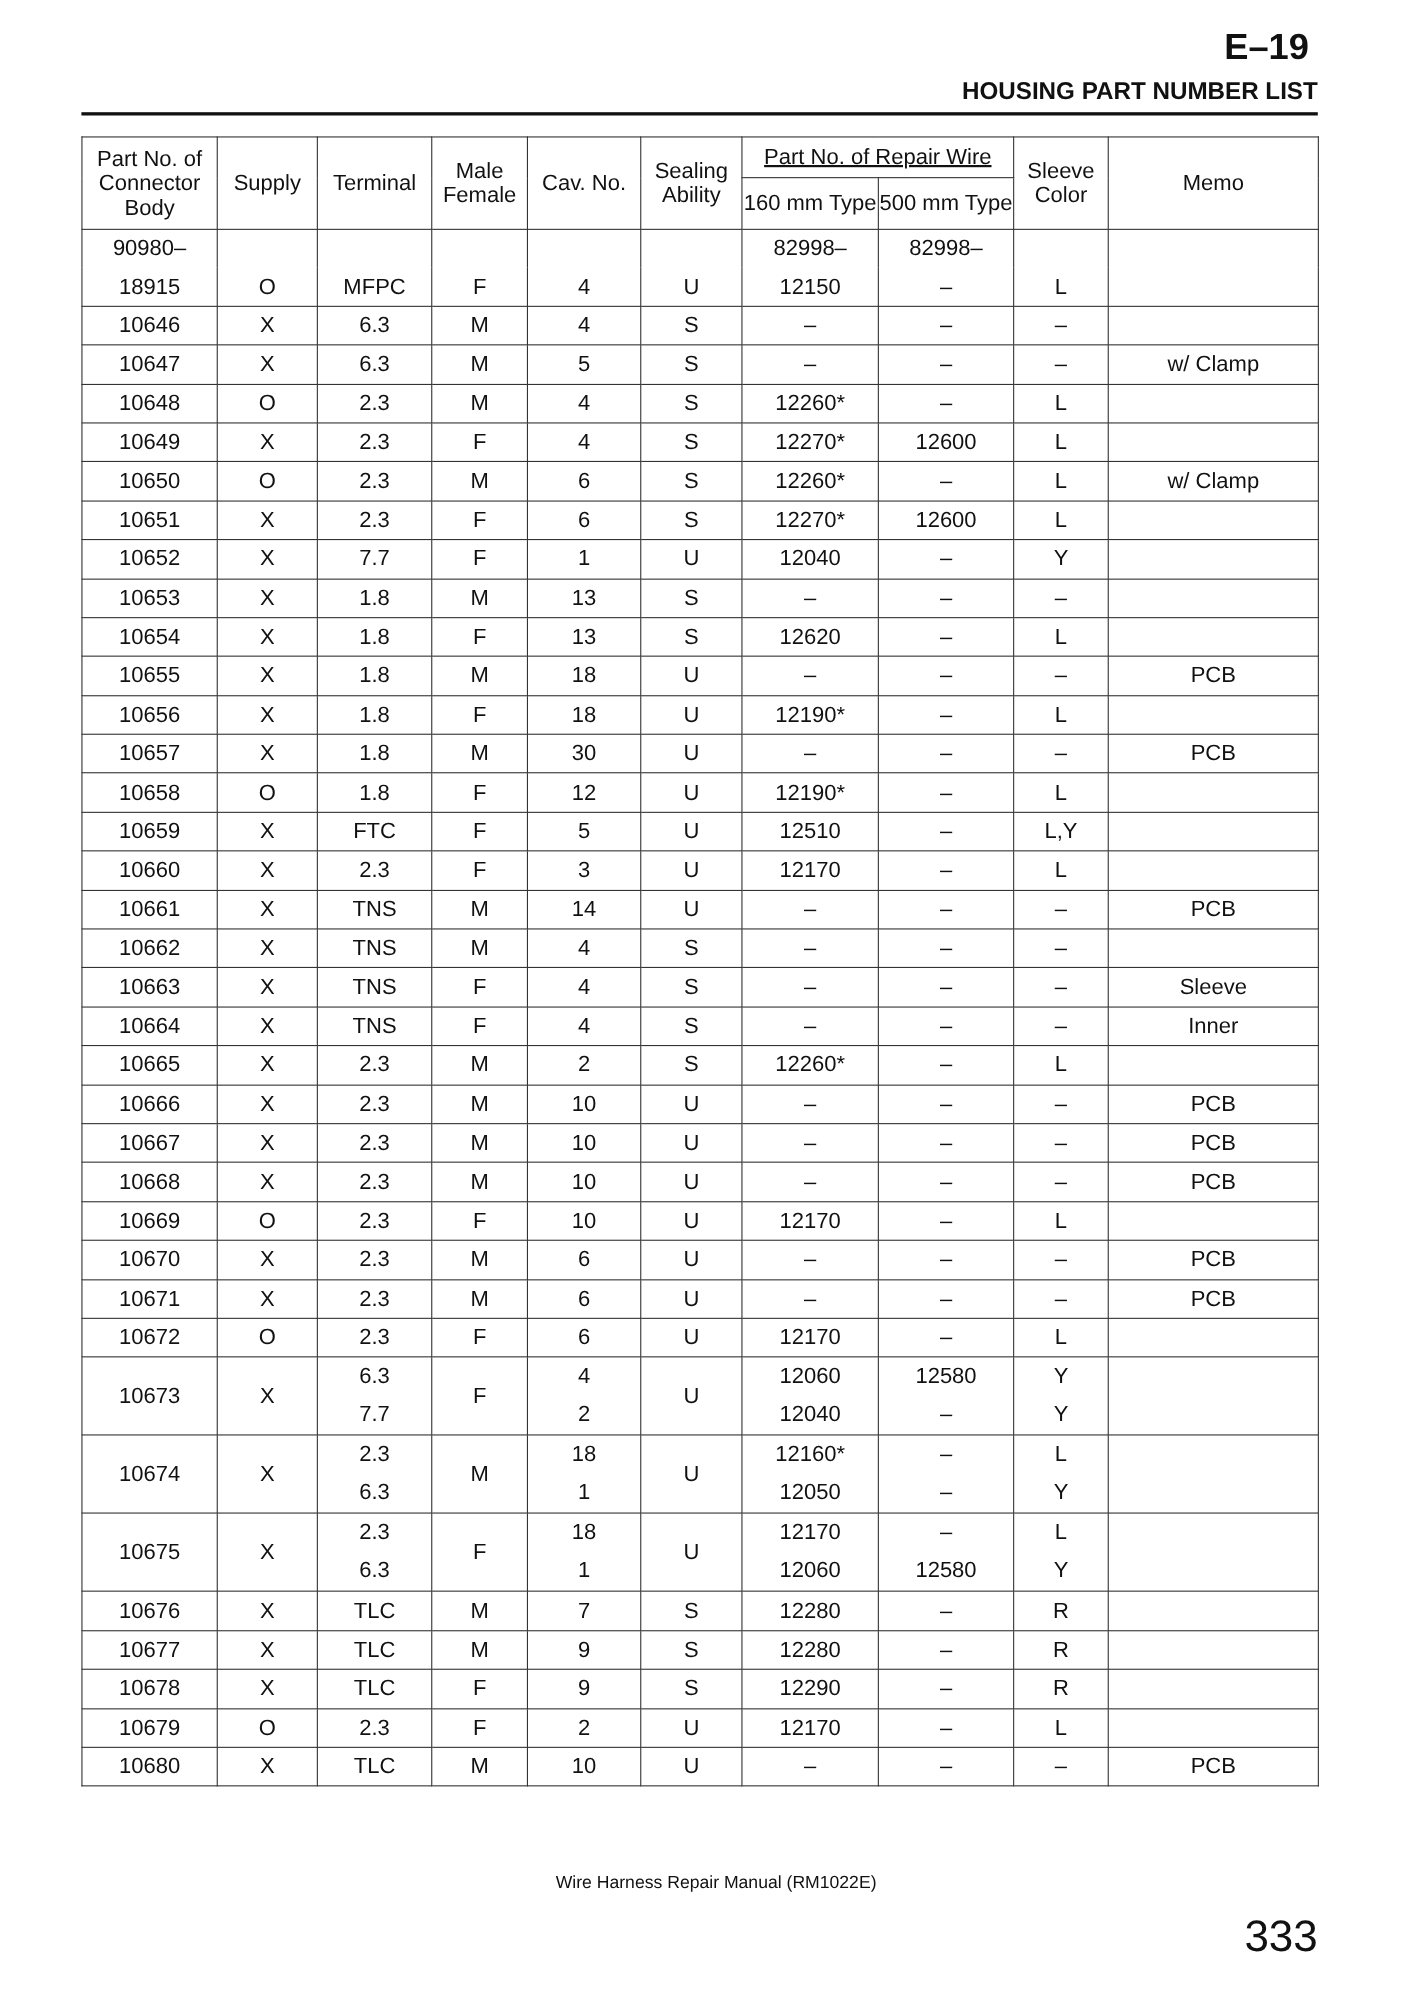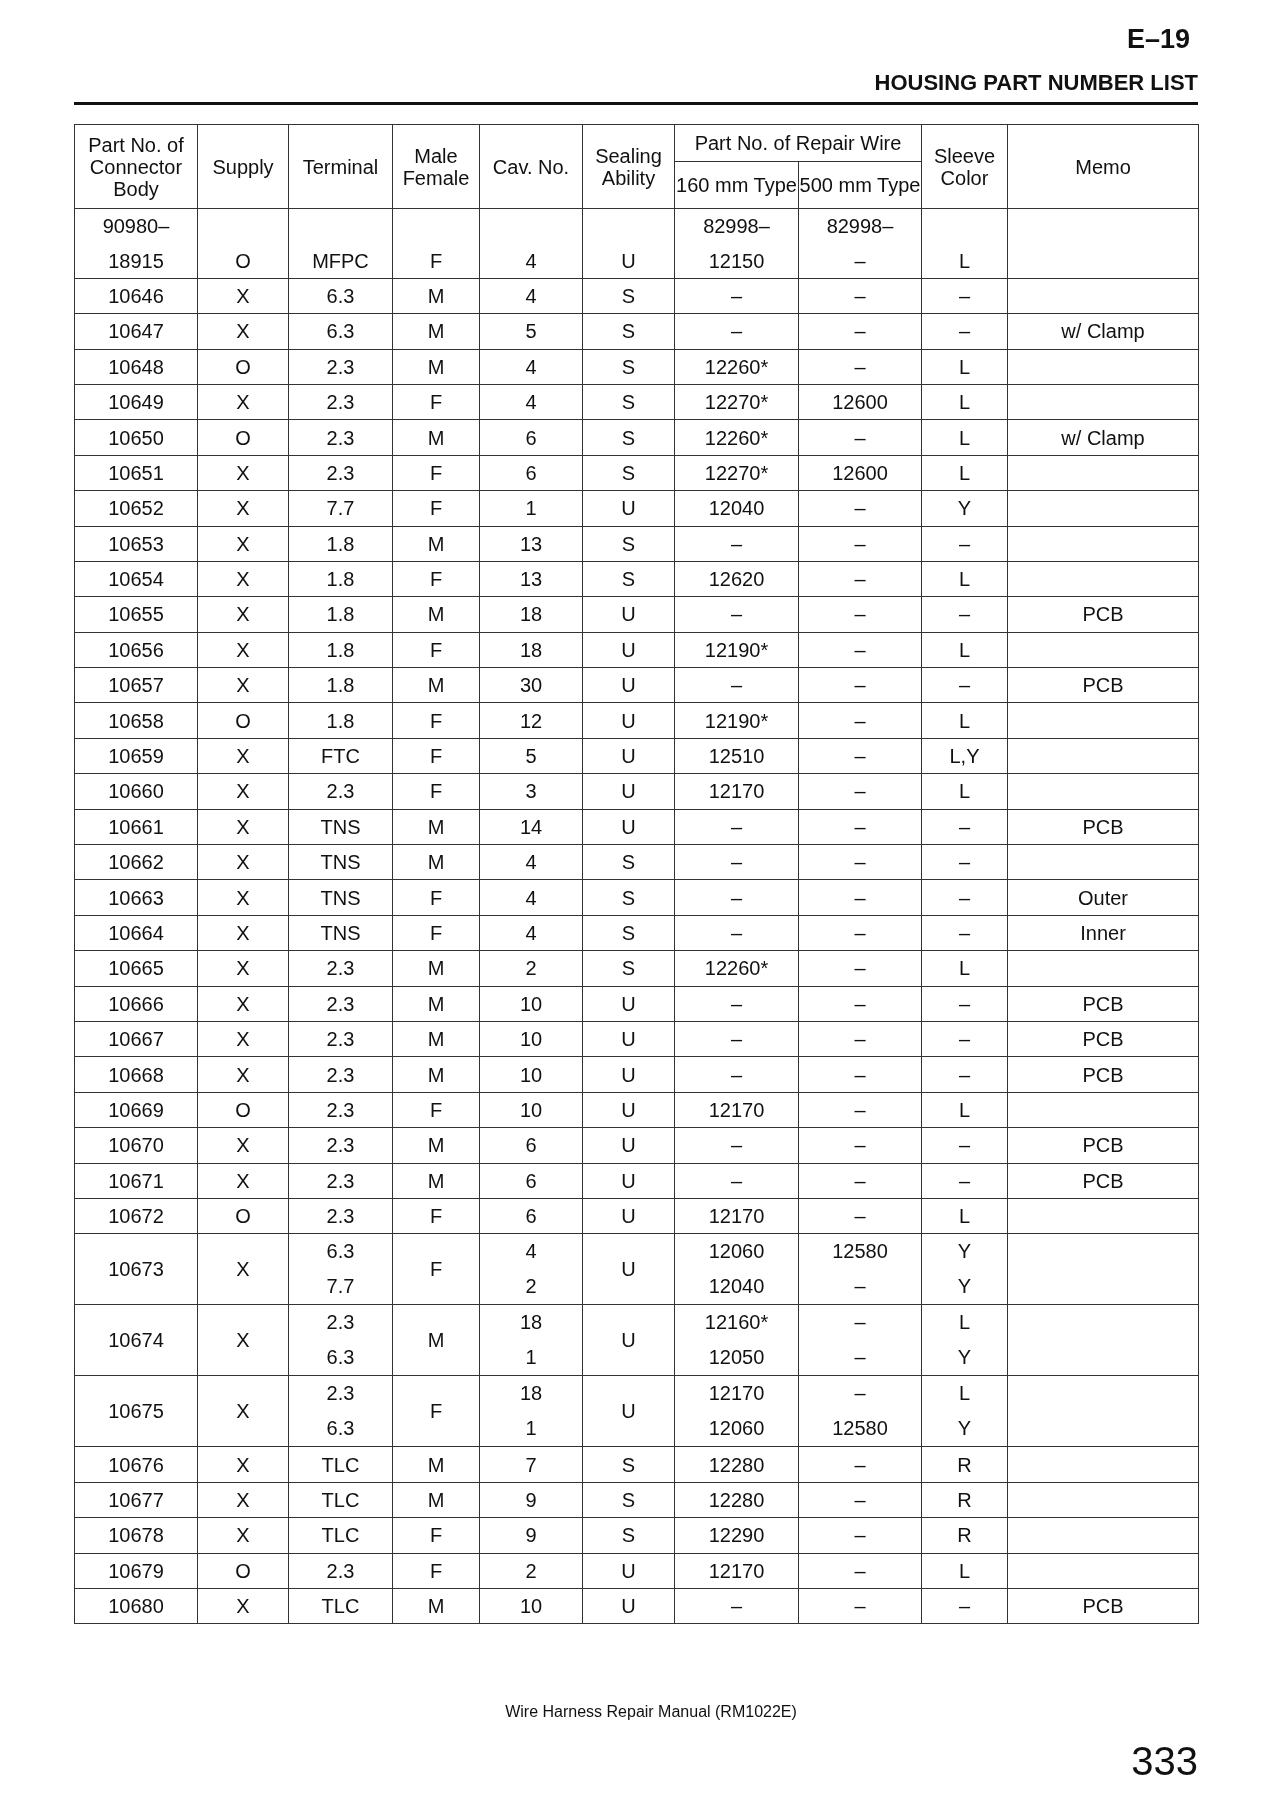--- a/index.html
+++ b/index.html
@@ -2,42 +2,42 @@
 <html><head>
 <meta charset="utf-8">
 <style>
   html, body { margin: 0; padding: 0; background: #ffffff; }
   body {
     width: 1280px; height: 1811px; position: relative; overflow: hidden;
     font-family: "Liberation Sans", "DejaVu Sans", sans-serif; color: #111;
   }
   .section-code {
     position: absolute; right: 90px; top: 24px;
-    font-size: 27px; font-weight: bold; letter-spacing: 0px;
+    font-size: 33px; font-weight: bold; letter-spacing: 0px;
   }
   .page-title {
     position: absolute; left: 74px; width: 1124px; top: 70px; text-align: right;
     font-size: 22px; font-weight: bold;
   }
   .title-rule {
     position: absolute; left: 74px; width: 1124px; top: 102px; height: 3px; background: #111;
   }
   table.parts {
     position: absolute; left: 74px; top: 124px; width: 1124px;
     border-collapse: collapse; table-layout: fixed;
     font-size: 20px;
   }
   table.parts td, table.parts th {
     border: 1.3px solid #333; padding: 0; font-weight: normal;
     text-align: center; vertical-align: middle; line-height: 1.1;
   }
   table.parts thead th { height: 46px; }
   th.left { text-align: left; padding-left: 8px; margin-left: 32px; }
   th.sub { text-align: left; padding-left: 8px; vertical-align: top; padding-top: 3px; }
-  th.group { text-align: left; padding-left: 8px; height: 36px !important; }
+  th.group { text-align: left; padding-left: 8px; height: 36px !important; text-decoration: underline; }
   tbody td { height: 34.4px; }
   td.memo { text-align: left; padding-left: 8px; }
   td.prefix { text-align: left; padding-left: 8px; height: 30px; vertical-align: bottom; }
   .stack span { display: block; line-height: 35px; }
   .footer {
     position: absolute; left: 0; width: 1280px; top: 1703px; text-align: center;
     font-size: 16px; padding-left: 11px;
   }
   .page-num {
     position: absolute; right: 82px; top: 1739px; font-size: 40px;
@@ -312,21 +312,21 @@
       <tr>
         <td>10663</td>
         <td>X</td>
         <td>TNS</td>
         <td>F</td>
         <td>4</td>
         <td>S</td>
         <td>–</td>
         <td>–</td>
         <td>–</td>
-        <td class="memo">Outer</td>
+        <td class="memo">Sleeve</td>
       </tr>
       <tr>
         <td>10664</td>
         <td>X</td>
         <td>TNS</td>
         <td>F</td>
         <td>4</td>
         <td>S</td>
         <td>–</td>
         <td>–</td>

